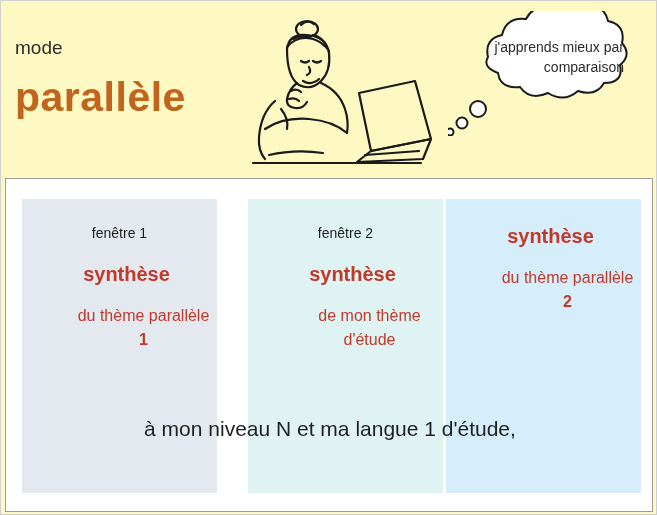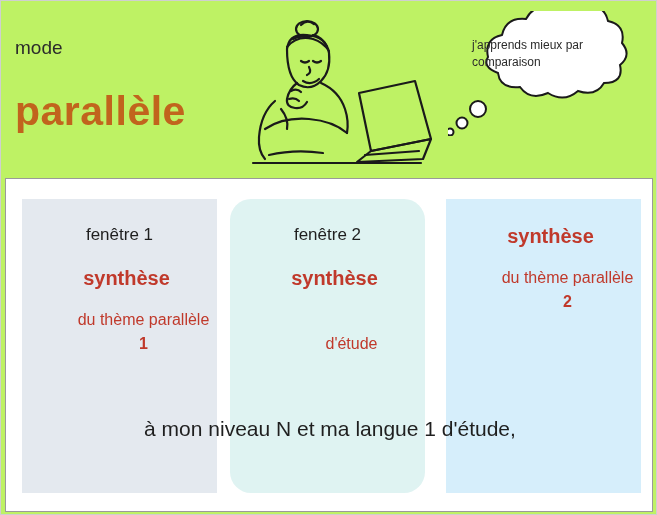--- a/index.html
+++ b/index.html
@@ -12,21 +12,21 @@
     background: #ffffff;
     font-family: "Liberation Sans", sans-serif;
     overflow: hidden;
   }
   .page {
     position: relative;
     width: 657px;
     height: 515px;
     box-sizing: border-box;
     border: 1px solid #cfcfcf;
-    background: #bef264;
+    background: #fef9c3;
   }
 
   
   .header {
     position: absolute;
     left: 0;
     top: 0;
     width: 657px;
     height: 176px;
   }
@@ -38,21 +38,20 @@
     color: #2b2b2b;
   }
   .mode-title {
     position: absolute;
     left: 14px;
     top: 73px;
     font-size: 41px;
     font-weight: bold;
     color: #c1641d;
     letter-spacing: 0.5px;
-    margin-top: 14px;
   }
 
   
   .illustration {
     position: absolute;
     left: 208px;
     top: 4px;
     width: 230px;
     height: 170px;
   }
@@ -61,22 +60,22 @@
     left: 447px;
     top: 10px;
     width: 200px;
     height: 125px;
   }
   .bubble-text {
     position: absolute;
     left: 471px;
     top: 36px;
     width: 152px;
-    text-align: left;
-    font-size: 12px;
+    text-align: right;
+    font-size: 14px;
     color: #2b2b2b;
     line-height: 1.45;
   }
 
   
   .panel {
     position: absolute;
     left: 4px;
     top: 177px;
     width: 648px;
@@ -95,25 +94,25 @@
   .col {
     position: absolute;
     top: 20px;
     width: 195px;
     height: 294px;
     box-sizing: border-box;
     padding-top: 26px;
     text-align: center;
   }
   .col-1 { left: 16px;  background: #e4e9ef; }
-  .col-2 { left: 224px; background: #dff3f2; border-radius: 21px; }
+  .col-2 { left: 242px; background: #dff3f2; }
   .col-3 { left: 440px; background: #d6eefb; }
 
   .col-header {
-    font-size: 17px;
+    font-size: 14px;
     color: #1f1f1f;
     margin-bottom: 22px;
   }
   .col-synth {
     font-size: 20px;
     font-weight: bold;
     color: #c0392b;
     margin-bottom: 18px;
     padding-left: 14px;
   }
@@ -224,21 +223,21 @@
         <div class="col-sub">
           <span>du thème parallèle</span><br>
           <b>1</b>
         </div>
       </div>
 
       <div class="col col-2">
         <div class="col-header">fenêtre 2</div>
         <div class="col-synth">synthèse</div>
         <div class="col-sub">
-          <br>
+          <span>de mon thème</span><br>
           <span>d'étude</span>
         </div>
       </div>
 
       <div class="col col-3">
         <div class="col-synth">synthèse</div>
         <div class="col-sub">
           <span>du thème parallèle</span><br>
           <b>2</b>
         </div>

